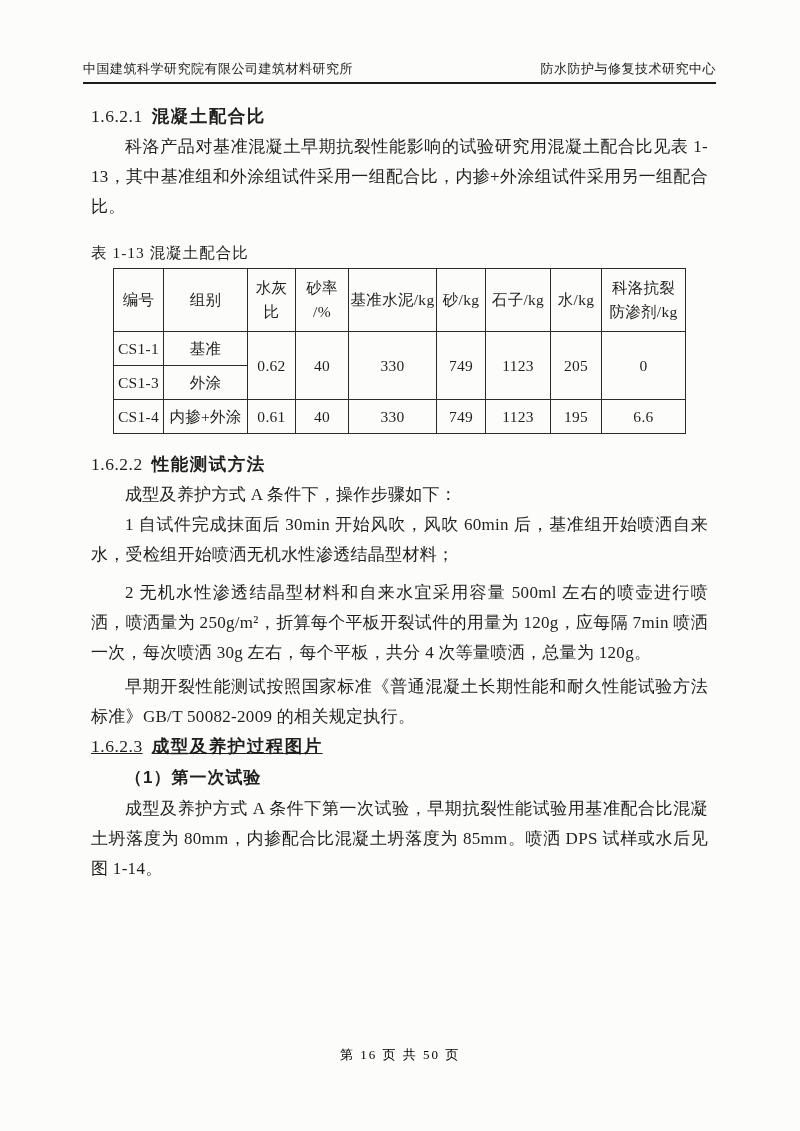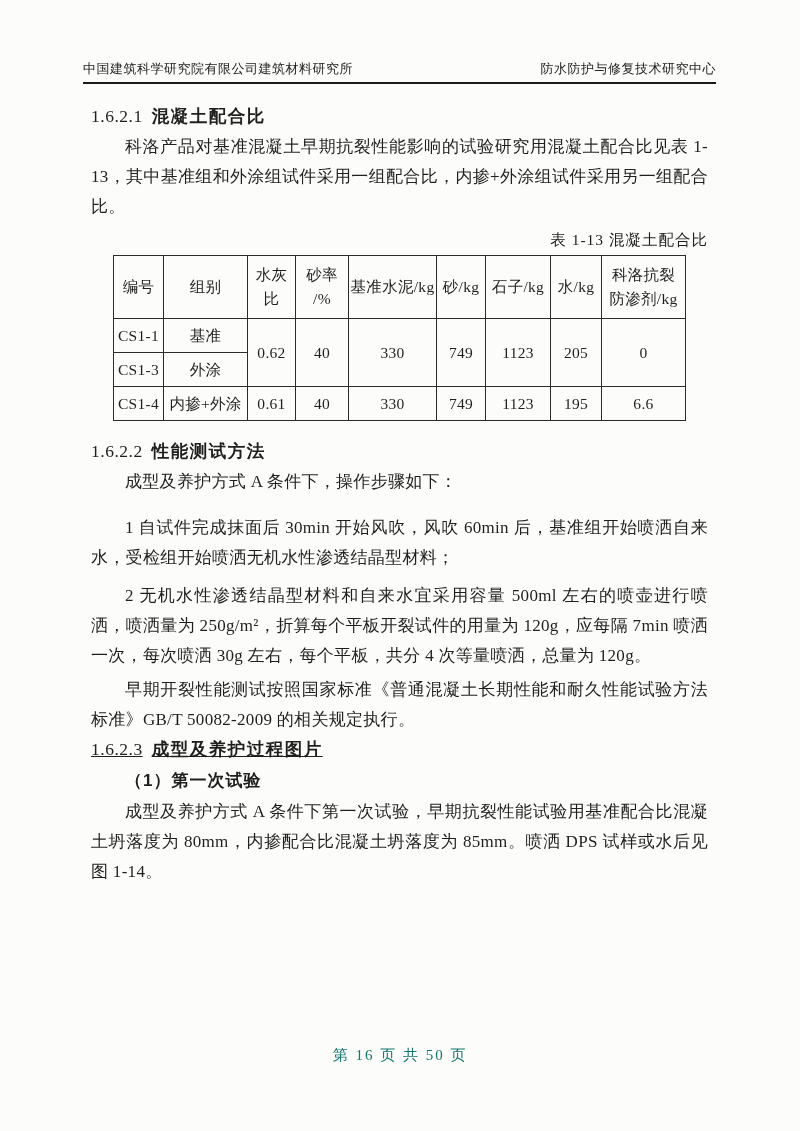--- a/index.html
+++ b/index.html
@@ -54,22 +54,22 @@
     margin: 8px 0 0 0;
     font-size: 17px;
     line-height: 24px;
     text-indent: 2em;
     font-family: "Liberation Sans", "DejaVu Sans", sans-serif;
     font-weight: 700;
     letter-spacing: 1px;
   }
 
   .tbl-caption {
-    margin-top: 7px;
-    text-align: right;
+    margin-top: 20px;
+    text-align: left;
     font-size: 15.5px;
     line-height: 22px;
     letter-spacing: 1px;
   }
 
   table.mix-table {
     border-collapse: collapse;
     table-layout: fixed;
     width: 572px;
     margin: 4px 12px 0 22px;
@@ -95,23 +95,23 @@
     font-size: 15.5px;
     line-height: 20px;
     letter-spacing: 0.3px;
   }
 
   .page-footer {
     position: absolute;
     left: 0; right: 0;
     top: 1046px;
     text-align: center;
-    font-size: 15px;
+    font-size: 13px;
     letter-spacing: 2px;
-    color: #0f766e;
+    color: #000000;
   }
 </style>
 </head>
 <body>
 
 <div class="page">
   <div class="content">
 
     <div class="page-header">
       <span>中国建筑科学研究院有限公司建筑材料研究所</span>
@@ -180,21 +180,21 @@
           <td>195</td>
           <td>6.6</td>
         </tr>
       </tbody>
     </table>
 
 
     <h2 class="sec-h h2"><span class="num">1.6.2.2</span><span class="ttl">性能测试方法</span></h2>
 
     <p class="body-p">成型及养护方式 A 条件下，操作步骤如下：</p>
-    <p class="body-p" style="margin-top:16px">1 自试件完成抹面后 30min 开始风吹，风吹 60min 后，基准组开始喷洒自来水，受检组开始喷洒无机水性渗透结晶型材料；</p>
+    <p class="body-p" style="margin-top:0">1 自试件完成抹面后 30min 开始风吹，风吹 60min 后，基准组开始喷洒自来水，受检组开始喷洒无机水性渗透结晶型材料；</p>
     <p class="body-p gap8">2 无机水性渗透结晶型材料和自来水宜采用容量 500ml 左右的喷壶进行喷洒，喷洒量为 250g/m²，折算每个平板开裂试件的用量为 120g，应每隔 7min 喷洒一次，每次喷洒 30g 左右，每个平板，共分 4 次等量喷洒，总量为 120g。</p>
     <p class="body-p">早期开裂性能测试按照国家标准《普通混凝土长期性能和耐久性能试验方法标准》GB/T 50082-2009 的相关规定执行。</p>
 
     <h2 class="sec-h h3"><span class="num">1.6.2.3</span><span class="ttl">成型及养护过程图片</span></h2>
 
 
     <p class="sub-h">（1）第一次试验</p>
 
     <p class="body-p">成型及养护方式 A 条件下第一次试验，早期抗裂性能试验用基准配合比混凝土坍落度为 80mm，内掺配合比混凝土坍落度为 85mm。喷洒 DPS 试样或水后见图 1-14。</p>
 

